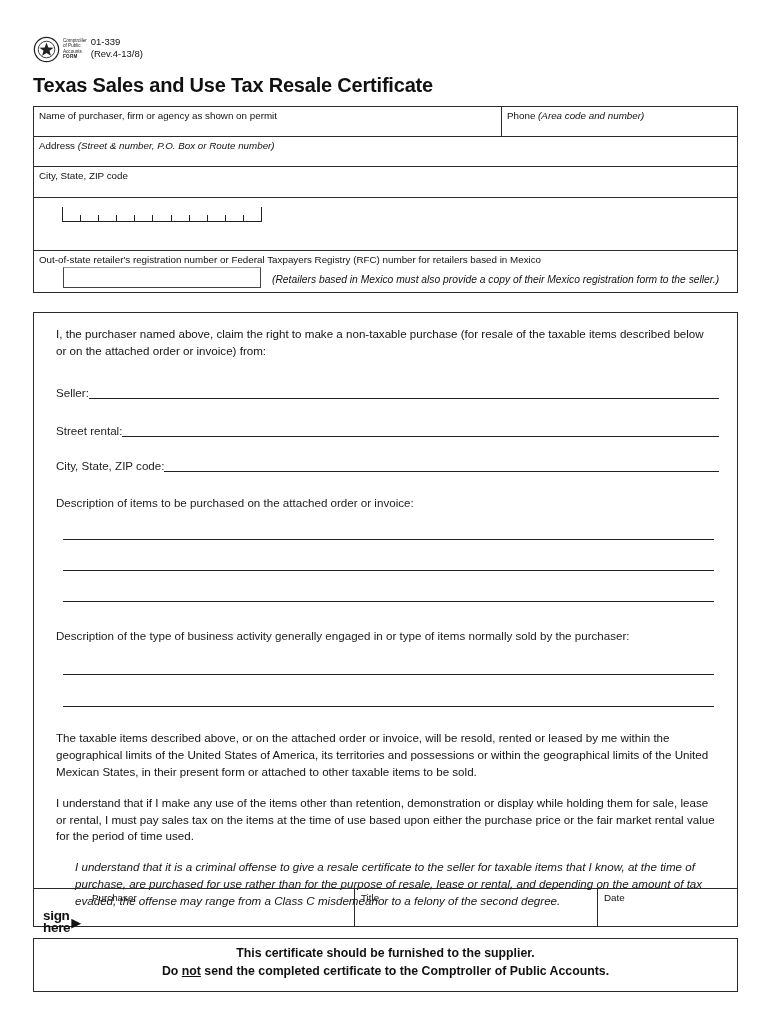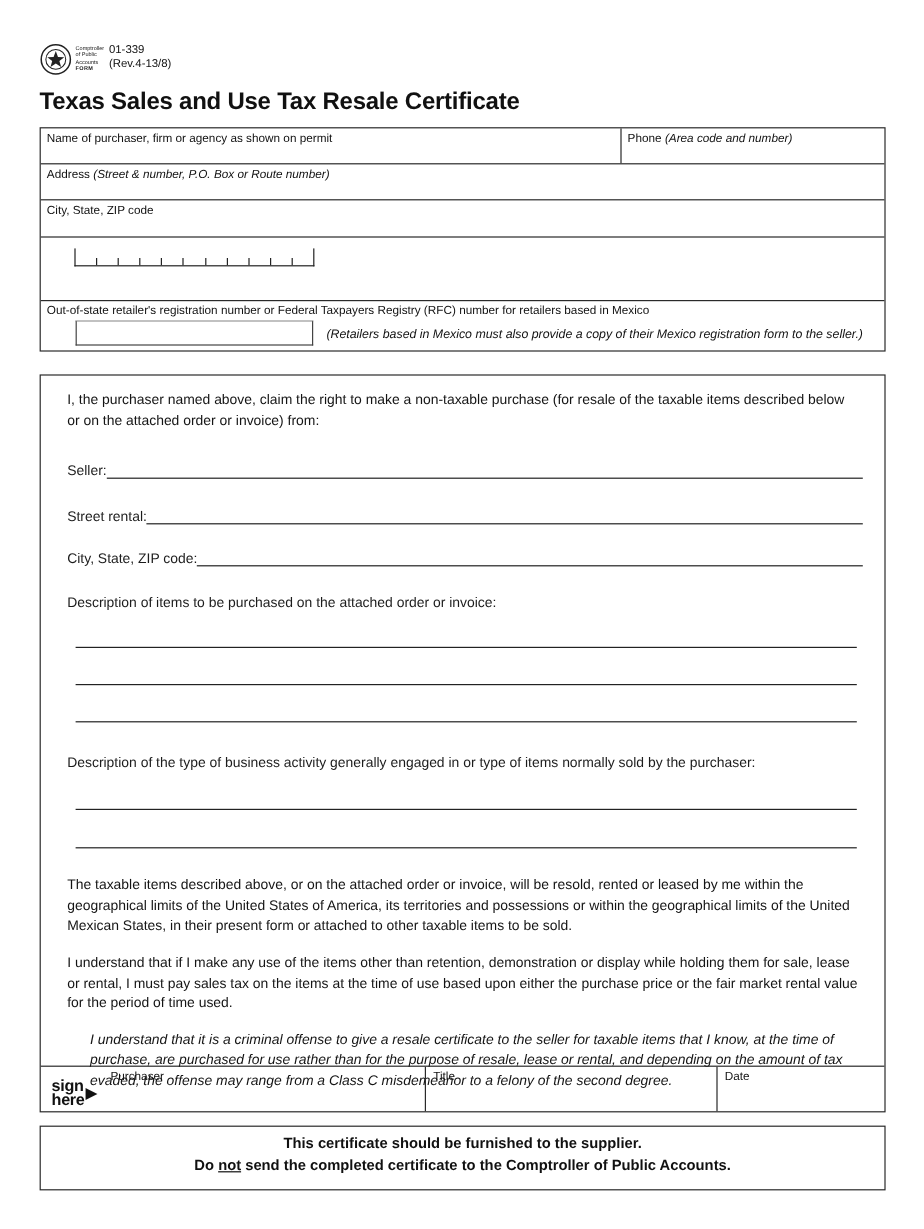--- a/index.html
+++ b/index.html
@@ -17,21 +17,21 @@
   .hdr { margin-top:36px; display:flex; align-items:flex-start; height:32px; }
   .seal { width:27px; height:27px; flex:0 0 auto; }
   .agency { margin-left:3px; margin-top:2px; font-size:4.6px; line-height:1.15; color:#222; }
   .agency .frm { font-weight:bold; letter-spacing:.3px; }
   .formmeta { margin-left:4px; font-size:9.5px; line-height:1.3; color:#111; }
   .title { font-size:20px; font-weight:bold; margin-top:6px; letter-spacing:-0.2px; color:#111; }
 
   
   .ptable { margin-top:9px; border:1.5px solid #2a2a2a; }
   .prow { border-top:1px solid #2a2a2a; position:relative; }
-  .prow:first-child { border-top:none;gap:16px; }
+  .prow:first-child { border-top:none; }
   .lbl { font-size:9.8px; padding:3px 5px 0 5px; color:#111; }
   .it { font-style:italic; }
   .r-name { display:flex; height:29px; }
   .r-name .c-name { flex:0 0 467px; }
   .r-name .c-phone { flex:1; border-left:1px solid #2a2a2a; }
   .r-addr { height:30px; }
   .r-city { height:31px; }
   .r-permit { height:53px; }
   .comb { margin:9px 0 0 28px; width:200px; height:15px;
           border-left:1.5px solid #222; border-right:1.5px solid #222; border-bottom:1.5px solid #222;
@@ -66,21 +66,21 @@
   .p-1 { margin-top:23px; }
   .p-3 { font-style:italic; margin-left:19px; max-width:664px; }
 
   
   .sigrow { position:absolute; left:0; right:0; bottom:0; height:38px;
             border-top:1.5px solid #2a2a2a; display:flex; }
   .sig-c1 { flex:0 0 320px; position:relative; }
   .sig-c2 { flex:0 0 243px; border-left:1px solid #2a2a2a; }
   .sig-c3 { flex:1; border-left:1px solid #2a2a2a; }
   .sig-lbl { font-size:9.8px; padding:3px 5px 0 6px; color:#111; }
-  .signhere { position:absolute; left:9px; top:10px; display:flex; align-items:center; }
+  .signhere { position:absolute; left:9px; top:21px; display:flex; align-items:center; }
   .signhere .words { font-weight:bold; font-size:13.5px; line-height:.9; letter-spacing:-0.3px; color:#111; }
   .signhere .arrow { font-size:13px; margin-left:1px; color:#111; }
   .sig-c1 .sig-lbl { padding-left:58px; }
 
   
   .footbox { margin-top:11px; border:1.8px solid #2a2a2a; padding:5px 10px 10px 10px; text-align:center; }
   .footbox .fline { font-size:12.3px; font-weight:bold; line-height:1.5; color:#111; }
   .u { text-decoration:underline; }
 </style>
 </head>

